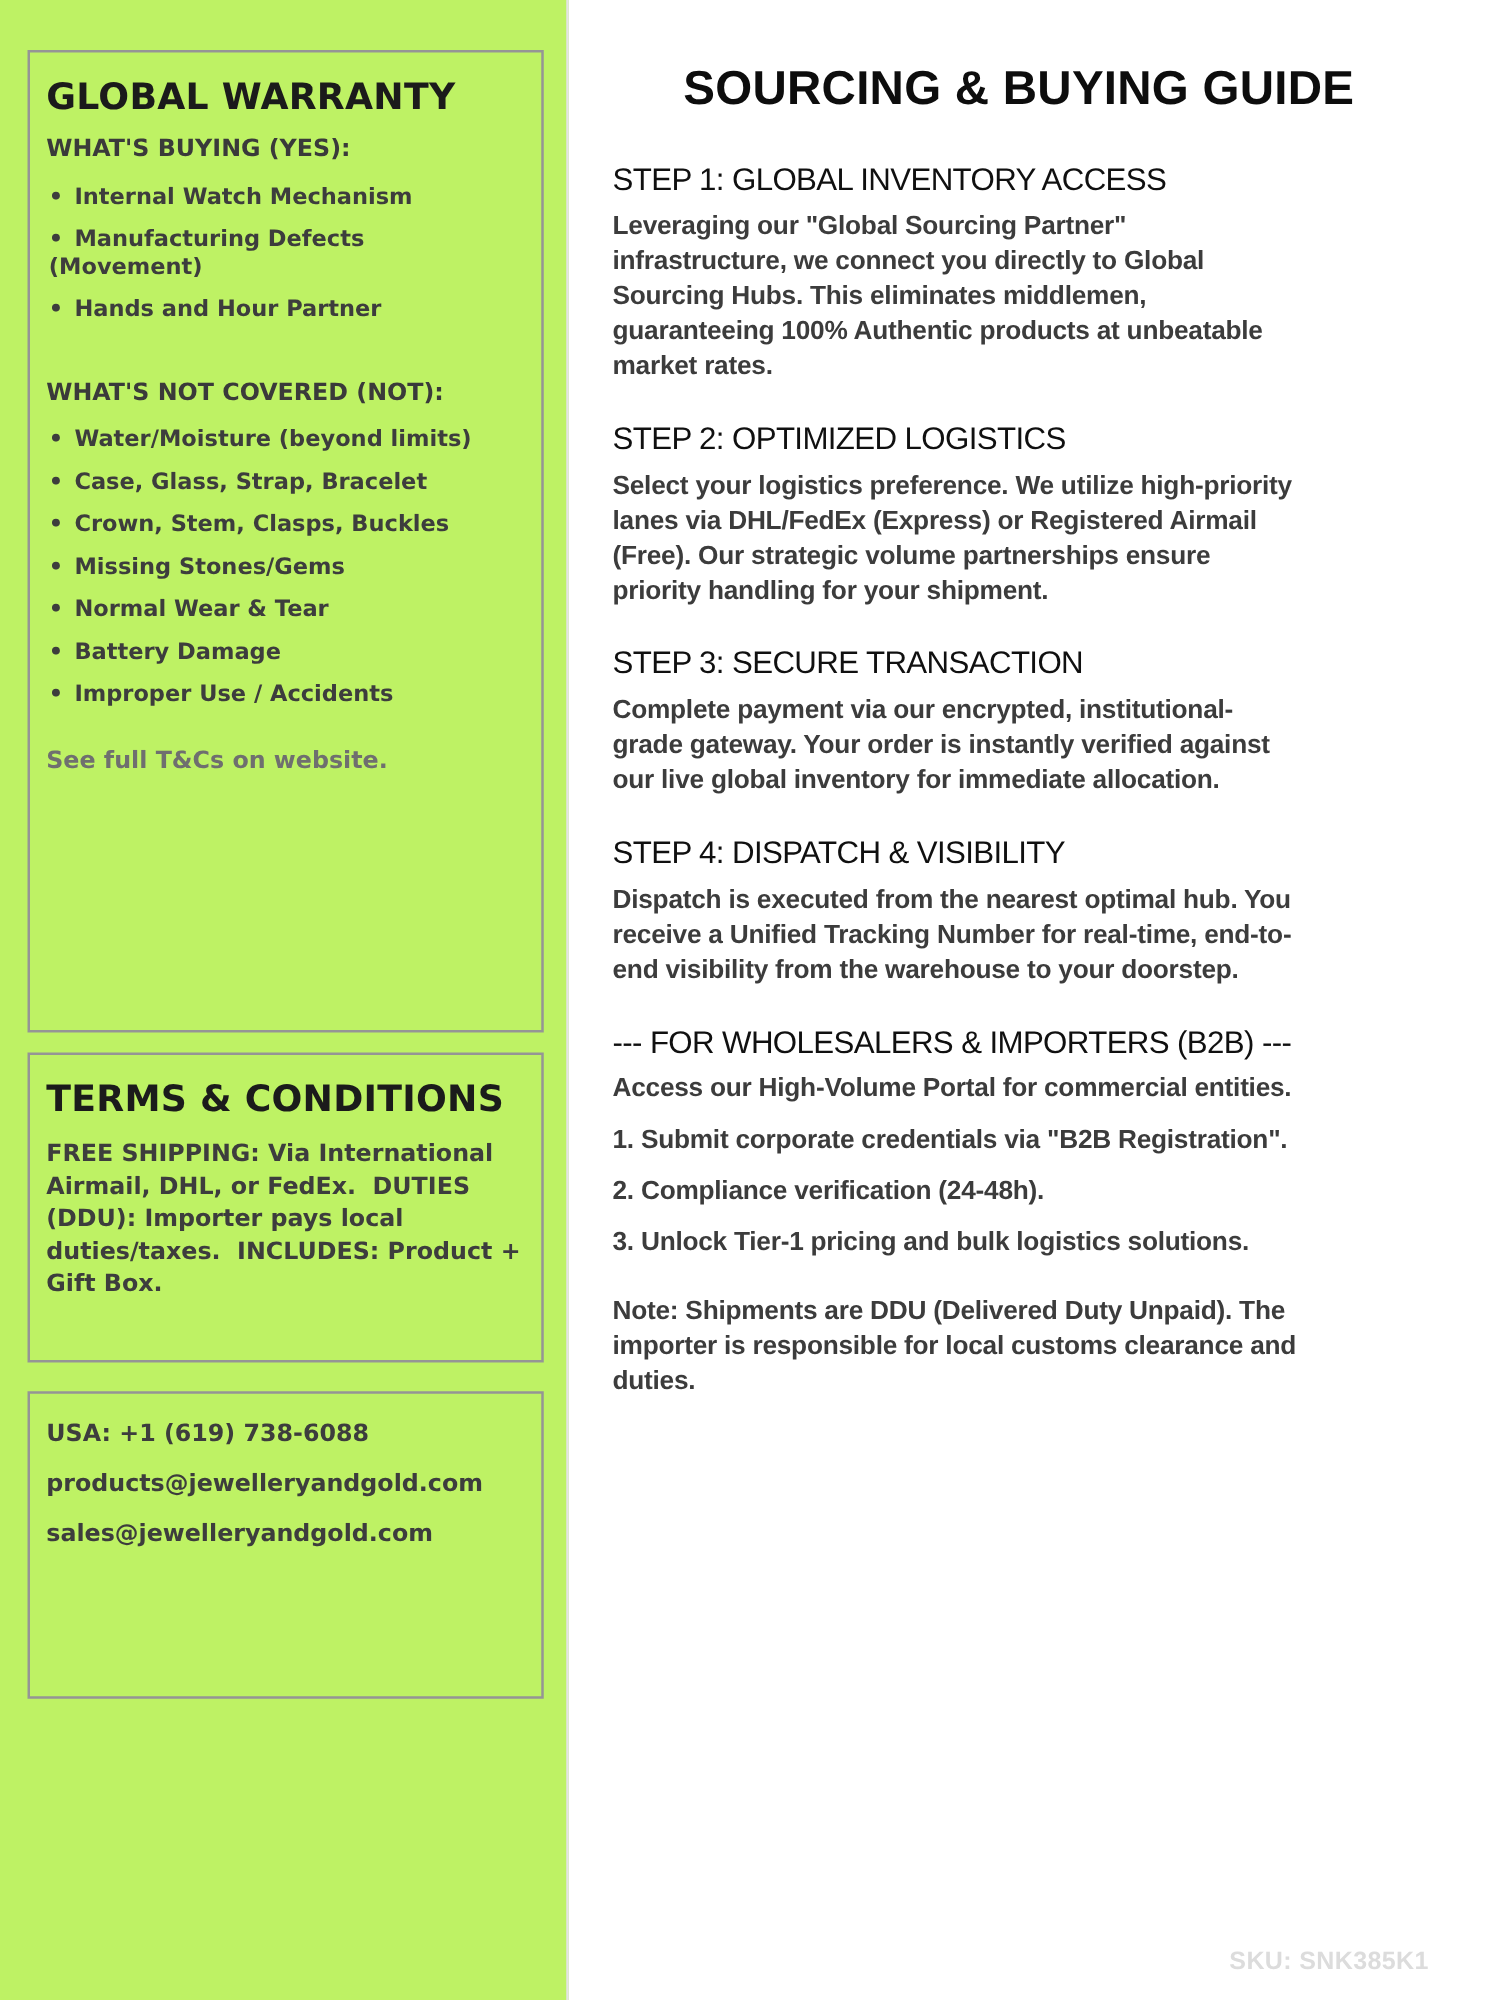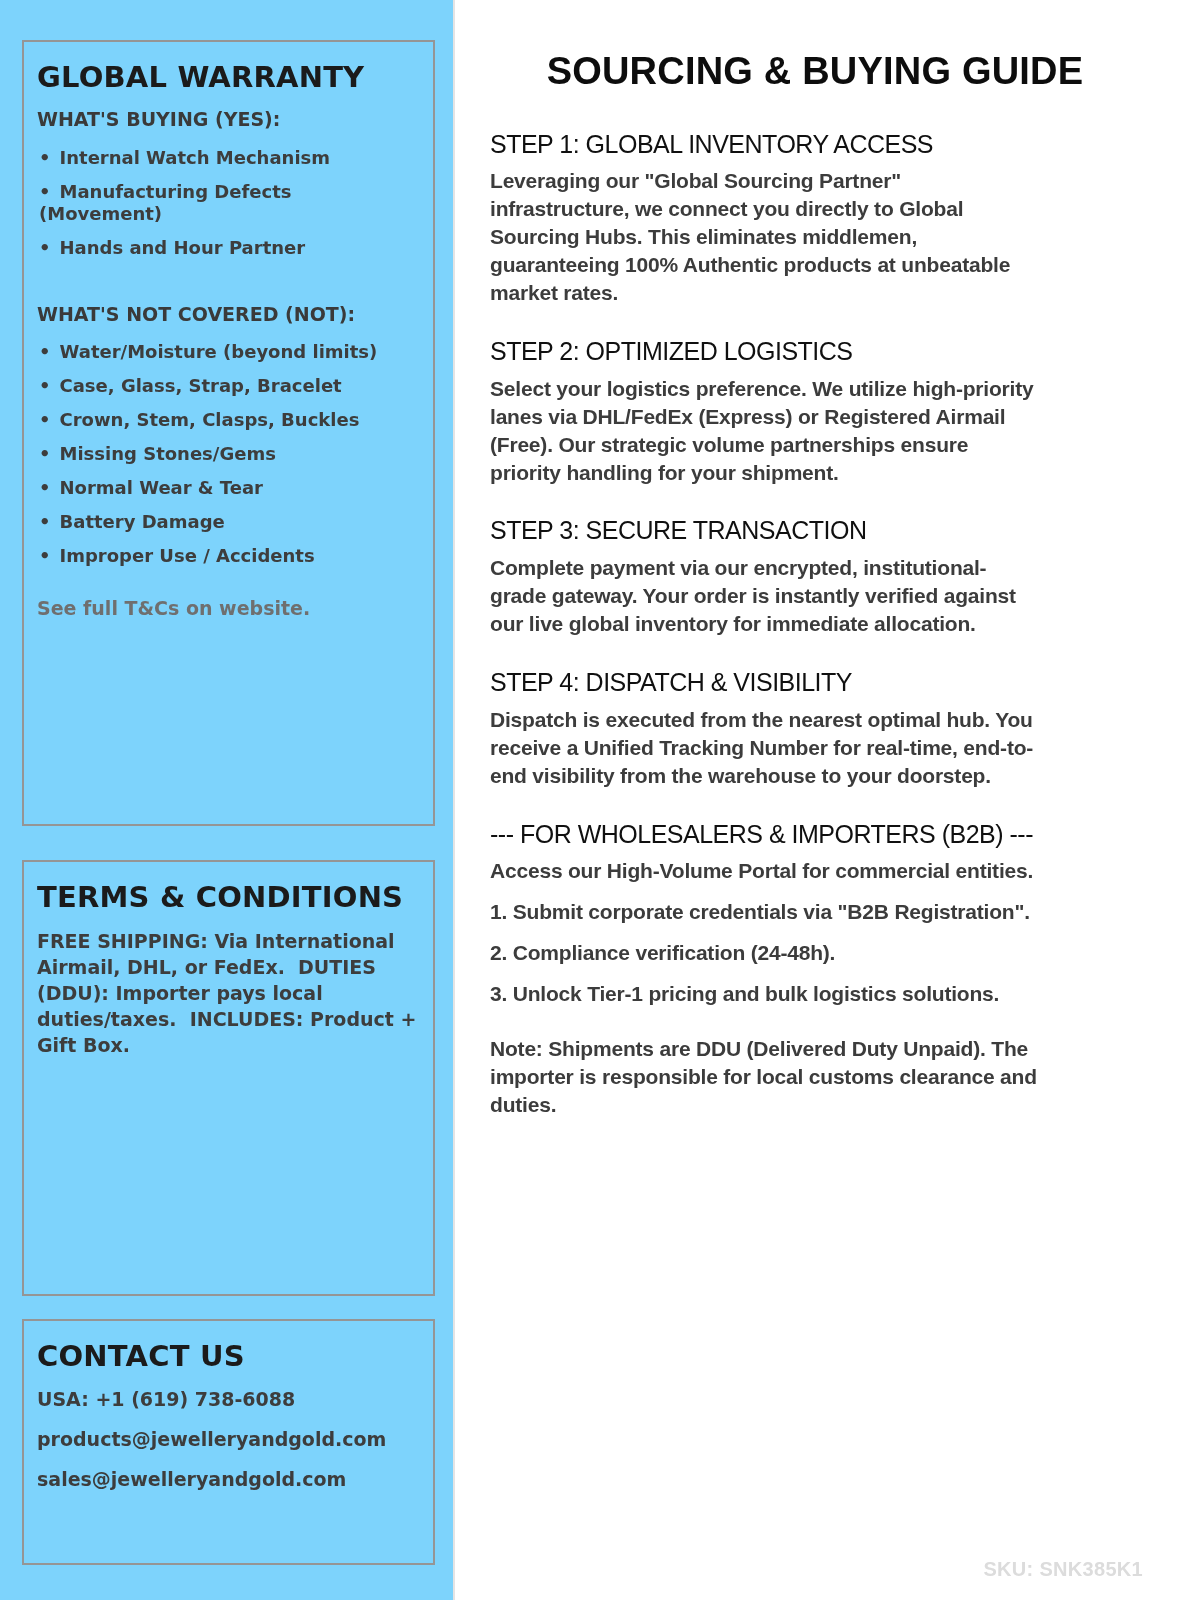--- a/index.html
+++ b/index.html
@@ -5,32 +5,32 @@
   html,body{margin:0;padding:0;}
   body{
     width:1200px;height:1600px;position:relative;overflow:hidden;
     background:#ffffff;
     font-family:"Liberation Sans",sans-serif;
     -webkit-font-smoothing:antialiased;
   }
   
   .sidebar{
     position:absolute;left:0;top:0;width:455px;height:1600px;
-    background:#7dd3fc;border-right:2px solid #e4e4e4;
+    background:#bef264;border-right:2px solid #e4e4e4;
     font-family:"DejaVu Sans",sans-serif;
     box-sizing:border-box;
   }
   .panel{
     box-sizing:border-box;
     margin-left:22px;width:413px;
     border:2px solid #959595;
     padding:20px 14px 0 13px;
   }
   .panel.warranty{margin-top:40px;height:786px;}
-  .panel.terms{margin-top:34px;height:436px;}
+  .panel.terms{margin-top:16px;height:248px;}
   .panel.contact{margin-top:23px;height:246px;}
   .panel-title{
     font-size:29px;font-weight:bold;color:#1b1b1b;
     letter-spacing:0.2px;margin:0 0 14px 0;line-height:1.1;
   }
   .sub-title{
     font-size:19px;font-weight:bold;color:#3a3a3a;
     margin:0 0 16px 0;line-height:1.2;
   }
   .sub-title.second{margin-top:44px;}
@@ -107,21 +107,20 @@
     </ul>
     <p class="footnote">See full T&amp;Cs on website.</p>
   </div>
 
   <div class="panel terms">
     <h2 class="panel-title">TERMS &amp; CONDITIONS</h2>
     <p class="tc-body">FREE SHIPPING: Via International Airmail, DHL, or FedEx.  DUTIES (DDU): Importer pays local duties/taxes.  INCLUDES: Product + Gift Box.</p>
   </div>
 
   <div class="panel contact">
-    <h2 class="panel-title">CONTACT US</h2>
     <p class="contact-line">USA: +1 (619) 738-6088</p>
     <p class="contact-line">products@jewelleryandgold.com</p>
     <p class="contact-line">sales@jewelleryandgold.com</p>
   </div>
 
 </div>
 
 <div class="main">
   <h1 class="main-title">SOURCING &amp; BUYING GUIDE</h1>
 

